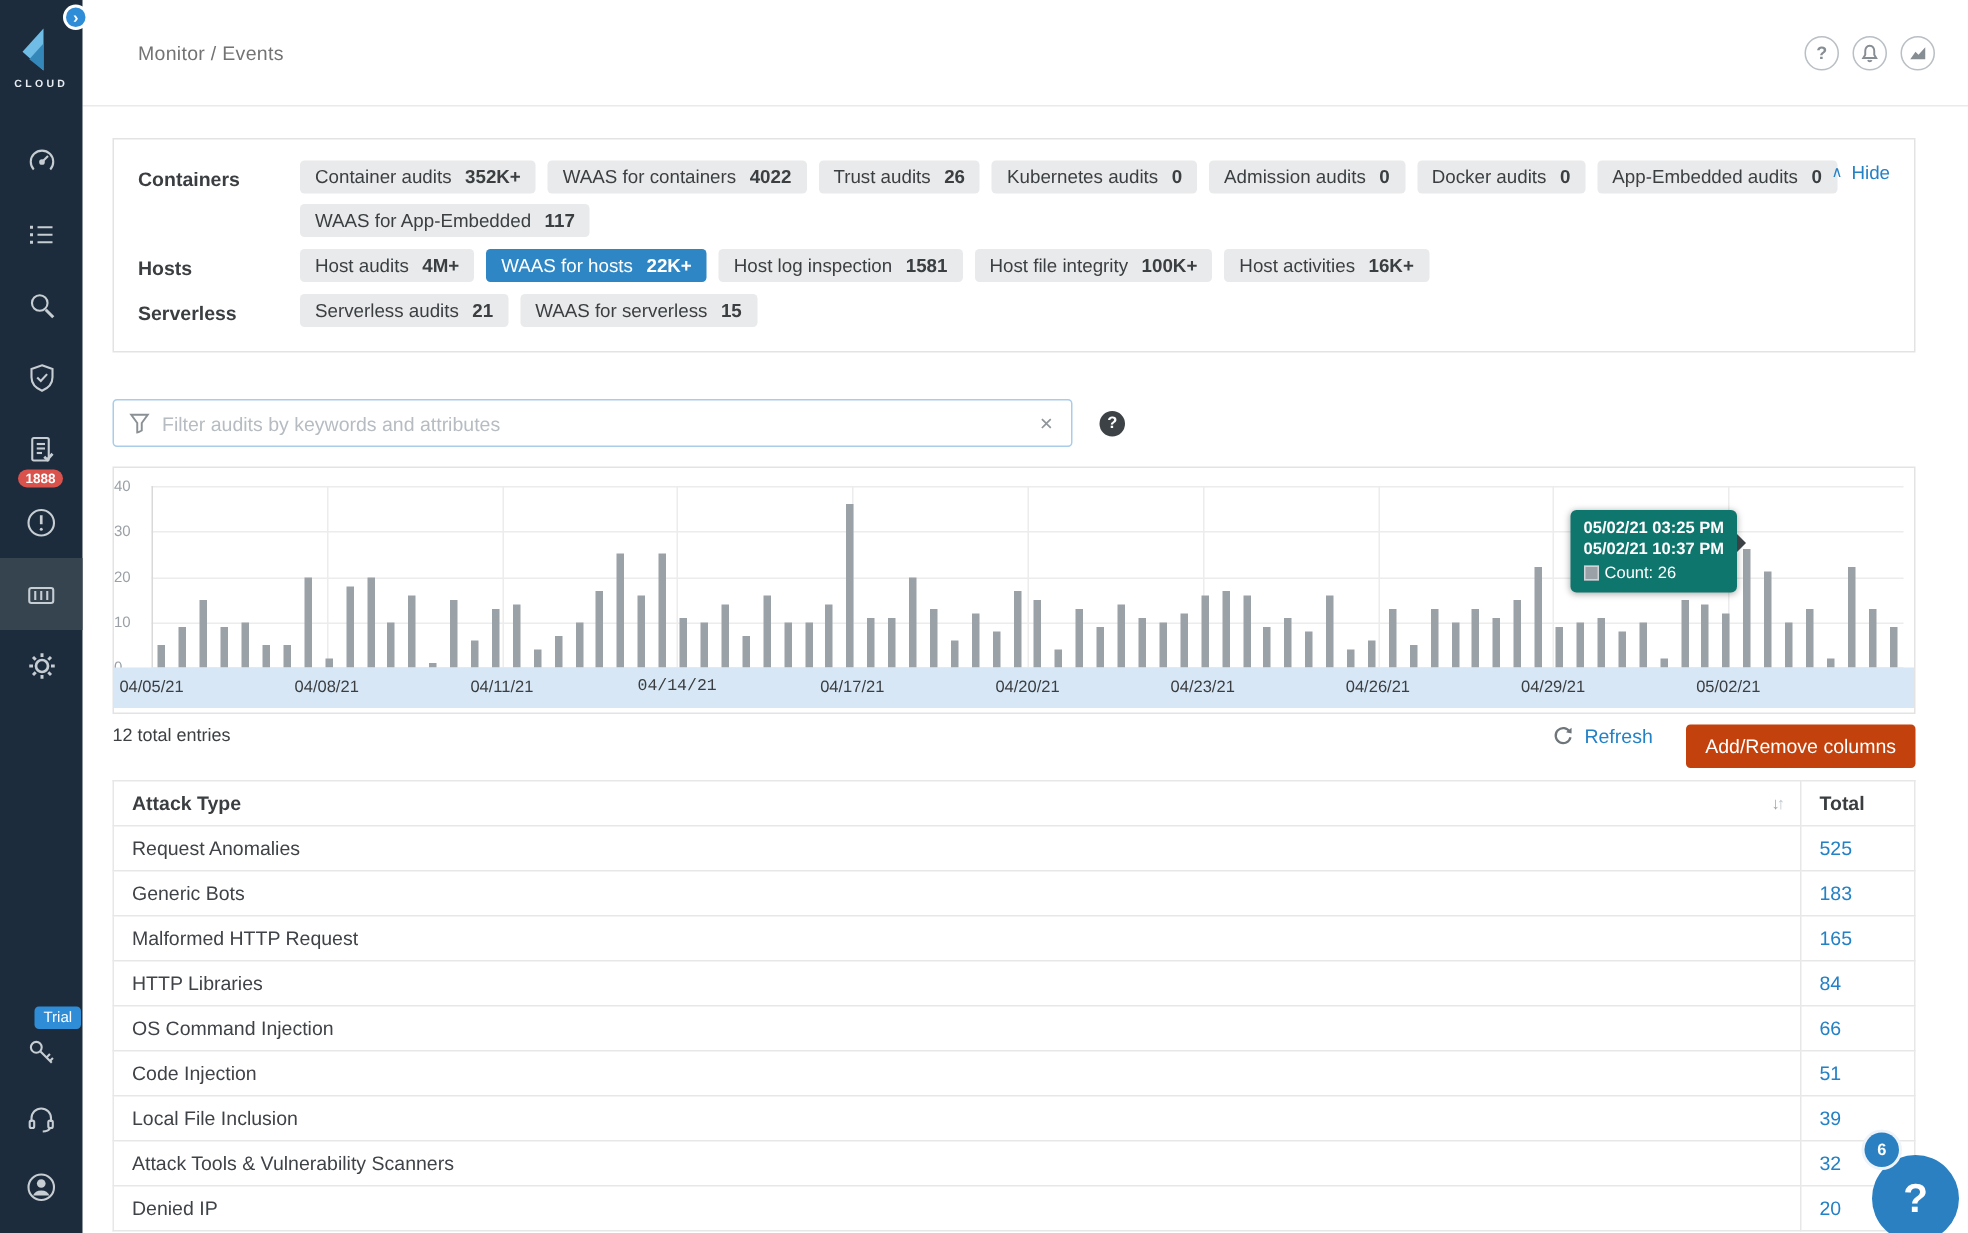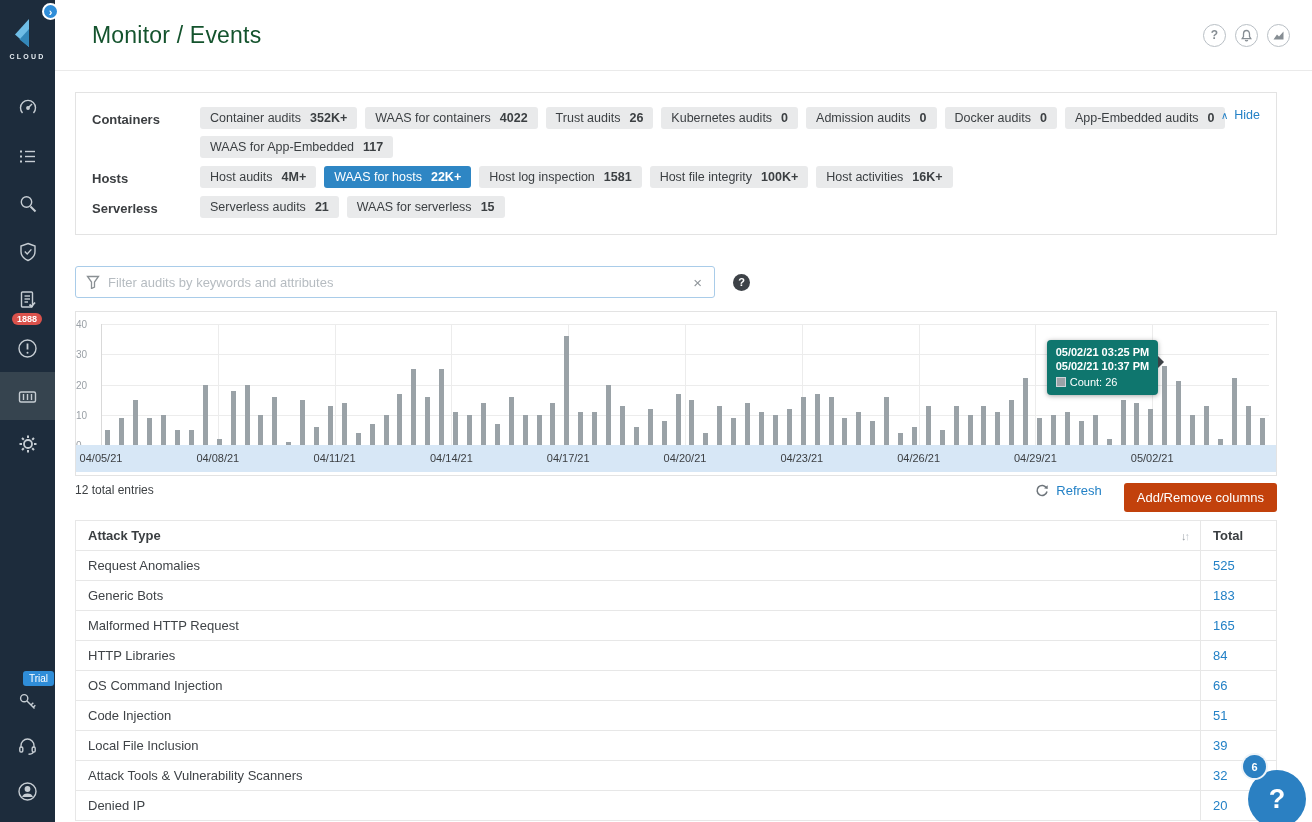--- a/index.html
+++ b/index.html
@@ -24,21 +24,21 @@
     font-size:9px; font-weight:bold; padding:1px 5px; border-radius:8px; z-index:2; }
   .trial-badge { position:absolute; top:-8px; left:23px; background:#2f8dd8; color:#fff;
     font-size:10px; padding:2px 6px; border-radius:3px; z-index:2; }
   .nav-bottom { margin-top:auto; width:100%; display:flex; flex-direction:column; padding-bottom:8px; }
   .nav-bottom .nav-item { height:45px; }
 
   
   .main { position:absolute; left:55px; top:0; width:1257px; height:822px; }
   .topbar { height:71px; border-bottom:1px solid #eaeaea; display:flex; align-items:center;
     padding:0 22px 0 37px; }
-  .page-title { font-size:23px; color:#14532d; letter-spacing:.2px; }
+  .page-title { font-size:13px; color:#737373; letter-spacing:.2px; }
   .topbar-icons { margin-left:auto; display:flex; gap:9px; }
   .tb-icon { width:23px; height:23px; border:1px solid #b9bfc5; border-radius:50%; color:#868d93;
     display:flex; align-items:center; justify-content:center; font-size:12px; font-weight:bold; cursor:pointer; }
   .tb-icon svg { stroke:#868d93; fill:none; stroke-width:1.3; }
 
   .content { padding:21px 0 0 20px; }
   .panel { width:1202px; border:1px solid #e3e3e3; background:#fff; }
 
   
   .filters-panel { position:relative; padding:14px 16px 8px 16px; }
@@ -452,21 +452,21 @@
           <div class="bar" style="left: 1114.02px; top: 102.75px; height: 30.25px; background: rgb(154, 162, 167);"></div>
           <div class="bar" style="left: 1127.93px; top: 93.675px; height: 39.325px; background: rgb(154, 162, 167);"></div>
           <div class="bar" style="left: 1141.83px; top: 126.95px; height: 6.05px; background: rgb(154, 162, 167);"></div>
           <div class="bar" style="left: 1155.74px; top: 66.45px; height: 66.55px; background: rgb(154, 162, 167);"></div>
           <div class="bar" style="left: 1169.64px; top: 93.675px; height: 39.325px; background: rgb(154, 162, 167);"></div>
           <div class="bar" style="left: 1183.55px; top: 105.775px; height: 27.225px; background: rgb(154, 162, 167);"></div>
           <div class="xstrip">
             <div class="xlab" style="left: 25px;">04/05/21</div>
             <div class="xlab" style="left: 141.8px;">04/08/21</div>
             <div class="xlab" style="left: 258.6px;">04/11/21</div>
-            <div class="xlab" style="left: 375.4px;">04/14/21</div>
+            <div class="xlab" style="left: 375.4px; font-family: Liberation Mono, monospace;">04/14/21</div>
             <div class="xlab" style="left: 492.2px;">04/17/21</div>
             <div class="xlab" style="left: 609px;">04/20/21</div>
             <div class="xlab" style="left: 725.8px;">04/23/21</div>
             <div class="xlab" style="left: 842.6px;">04/26/21</div>
             <div class="xlab" style="left: 959.4px;">04/29/21</div>
             <div class="xlab" style="left: 1076.2px;">05/02/21</div>
           </div>
           <div class="chart-tooltip" style="left: 970.714px; top: 28px;">
             <div class="tt-line">05/02/21 03:25 PM</div>
             <div class="tt-line">05/02/21 10:37 PM</div>

